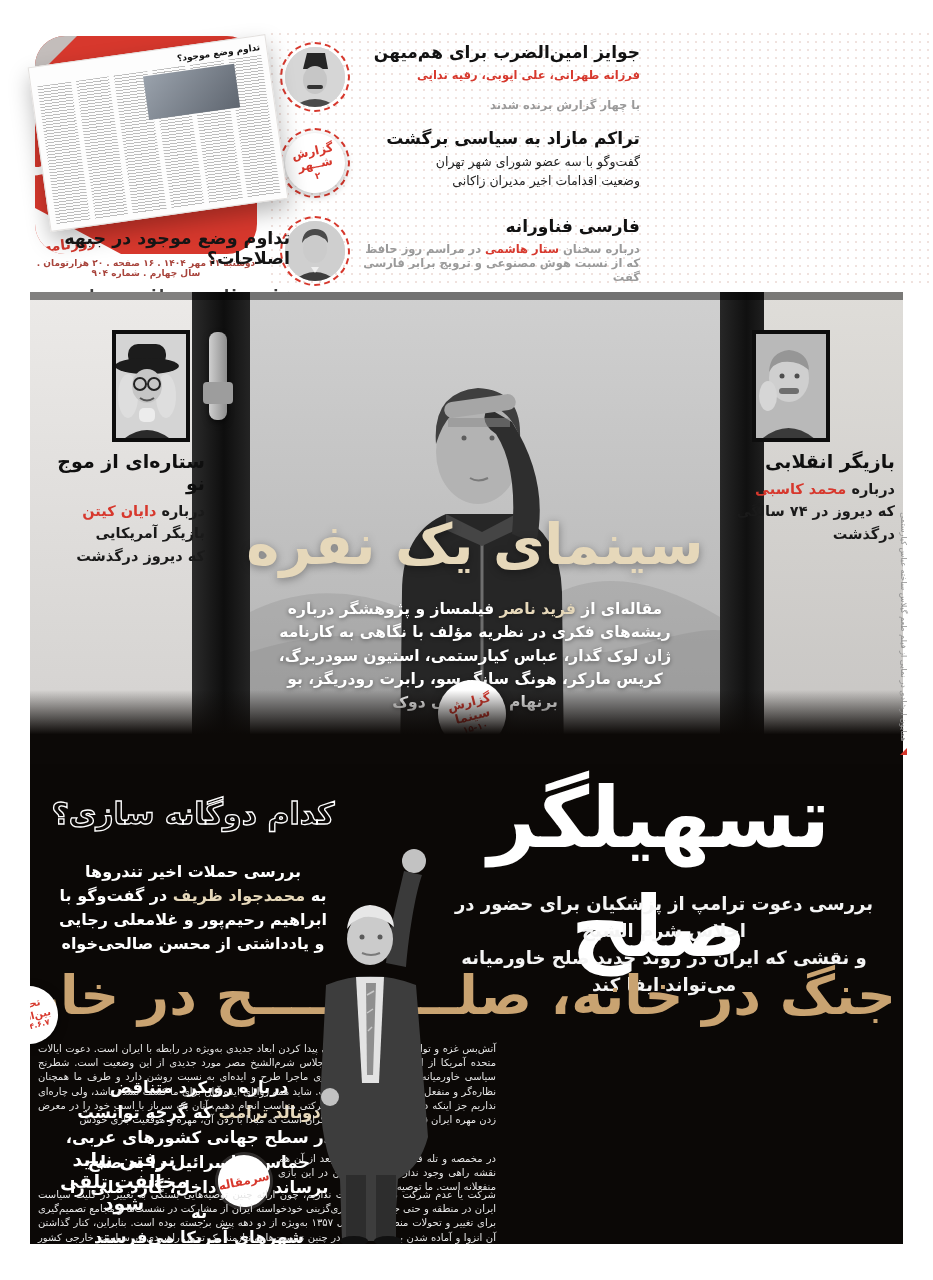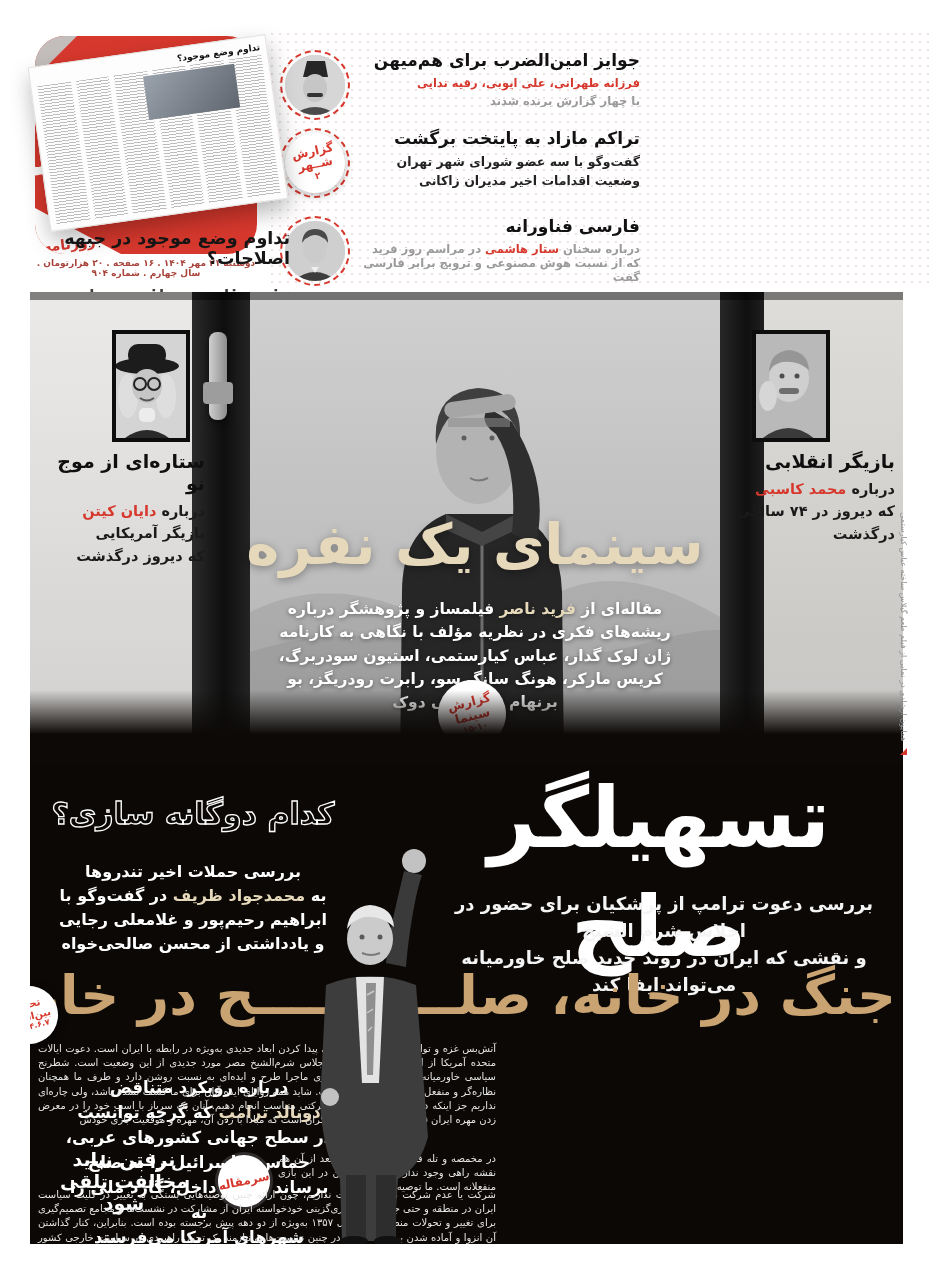--- a/index.html
+++ b/index.html
@@ -33,23 +33,23 @@
   .ring { flex:0 0 auto; border:2px dashed #d7382d; border-radius:50%; padding:3px; background:transparent; }
   .cphoto { width:60px; height:60px; border-radius:50%; overflow:hidden; background:#d8d8d8; }
   .badge-circle { width:60px; height:60px; border-radius:50%; background:#fff;
                   box-shadow:0 3px 8px rgba(0,0,0,.25); display:flex; flex-direction:column;
                   align-items:center; justify-content:center; transform:rotate(-12deg);
                   color:#d7382d; font-weight:800; }
   .badge-circle .b1 { font-size:12px; line-height:1.1; }
   .badge-circle .b3 { font-size:9px; }
   .brief-text { flex:1 1 auto; text-align:right; }
   .brief-title { font-size:17px; font-weight:800; color:#121212; margin-bottom:6px; }
-  .red-names { font-size:11.5px; font-weight:700; color:#d7382d; margin-bottom:4px; }
+  .red-names { font-size:11.5px; font-weight:700; color:#d7382d; margin-bottom:16px; }
   .gray-line { font-size:11.5px; font-weight:700; color:#9a9a9a; }
-  .dark-line { font-size:12.5px; font-weight:700; color:#222; margin-bottom:4px; }
+  .dark-line { font-size:12.5px; font-weight:400; color:#222; margin-bottom:4px; }
   .rname { color:#d7382d; }
 
   
   .thumb { position:absolute; left:38px; top:50px; width:240px; height:166px; background:#fdfdfd;
            border:1px solid #e3e0de; box-shadow:0 10px 22px rgba(0,0,0,.28);
            transform:rotate(-8deg); padding:6px; overflow:hidden; }
   .thumb-title { font-size:9px; font-weight:800; color:#111; text-align:left; direction:rtl;
                  padding-left:6px; text-align:right; margin-bottom:3px; }
   .thumb-photo { position:absolute; right:34px; top:24px; width:92px; height:44px;
                  background:linear-gradient(135deg,#9aa2ac,#5f6670); }
@@ -145,21 +145,21 @@
 
   <div class="logo-box">
     <div class="logo-fold"></div>
     <div class="logo-word">هم‌میهن</div>
     <div class="logo-cut"></div>
     <div class="logo-sub">روزنامه</div>
   </div>
   <div class="dateline">دوشنبه ۲۱ مهر ۱۴۰۴ . ۱۶ صفحه . ۲۰ هزارتومان . سال چهارم . شماره ۹۰۴</div>
   <div class="website">www.hammihanonline.ir</div>
 
-  <div class="brief" style="right:293px; top:50px;">
+  <div class="brief" style="right:293px; top:42px;">
     <div class="ring">
       <div class="cphoto">
         <svg viewBox="0 0 60 60" width="60" height="60">
           <rect width="60" height="60" fill="#d6d6d6"></rect>
           <path d="M18,22 L22,6 L40,6 L43,22 Z" fill="#262626"></path>
           <ellipse cx="30" cy="33" rx="12" ry="14" fill="#c6c6c6"></ellipse>
           <rect x="22" y="38" width="16" height="4" rx="2" fill="#333"></rect>
           <path d="M8,60 Q30,44 52,60 Z" fill="#4a4a4a"></path>
         </svg>
       </div>
@@ -173,42 +173,42 @@
 
   <div class="brief" style="right:293px; top:128px;">
     <div class="ring">
       <div class="badge-circle">
         <span class="b1">گزارش</span>
         <span class="b1">شــهر</span>
         <span class="b3">۲</span>
       </div>
     </div>
     <div class="brief-text">
-      <div class="brief-title">تراکم مازاد به پایتخت برگشت</div>
+      <div class="brief-title">تراکم مازاد به سیاسی برگشت</div>
       <div class="dark-line">گفت‌وگو با سه عضو شورای شهر تهران</div>
       <div class="dark-line">وضعیت اقدامات اخیر مدیران زاکانی</div>
     </div>
   </div>
 
   <div class="brief" style="right:293px; top:216px;">
     <div class="ring">
       <div class="cphoto">
         <svg viewBox="0 0 60 60" width="60" height="60">
           <rect width="60" height="60" fill="#cfcfcf"></rect>
           <path d="M17,22 Q18,8 30,8 Q43,8 43,22 L40,18 Q30,12 20,18 Z" fill="#4a4a4a"></path>
           <ellipse cx="30" cy="28" rx="12" ry="14" fill="#cbcbcb"></ellipse>
           <path d="M8,60 Q30,42 52,60 Z" fill="#3d3d3d"></path>
           <path d="M26,46 L30,52 L34,46 Z" fill="#efefef"></path>
         </svg>
       </div>
     </div>
     <div class="brief-text">
       <div class="brief-title">فارسی فناورانه</div>
       <div class="gray-line">
-        <span>درباره سخنان </span><span class="rname">ستار هاشمی</span><span> در مراسم روز فرید</span>
+        <span>درباره سخنان </span><span class="rname">ستار هاشمی</span><span> در مراسم روز حافظ</span>
       </div>
       <div class="gray-line">که از نسبت هوش مصنوعی و ترویج برابر فارسی گفت</div>
     </div>
   </div>
 
   <div class="thumb">
     <div class="thumb-title">تداوم وضع موجود؟</div>
     <div class="thumb-cols">
       <div class="fake-col"></div>
       <div class="fake-col"></div>

